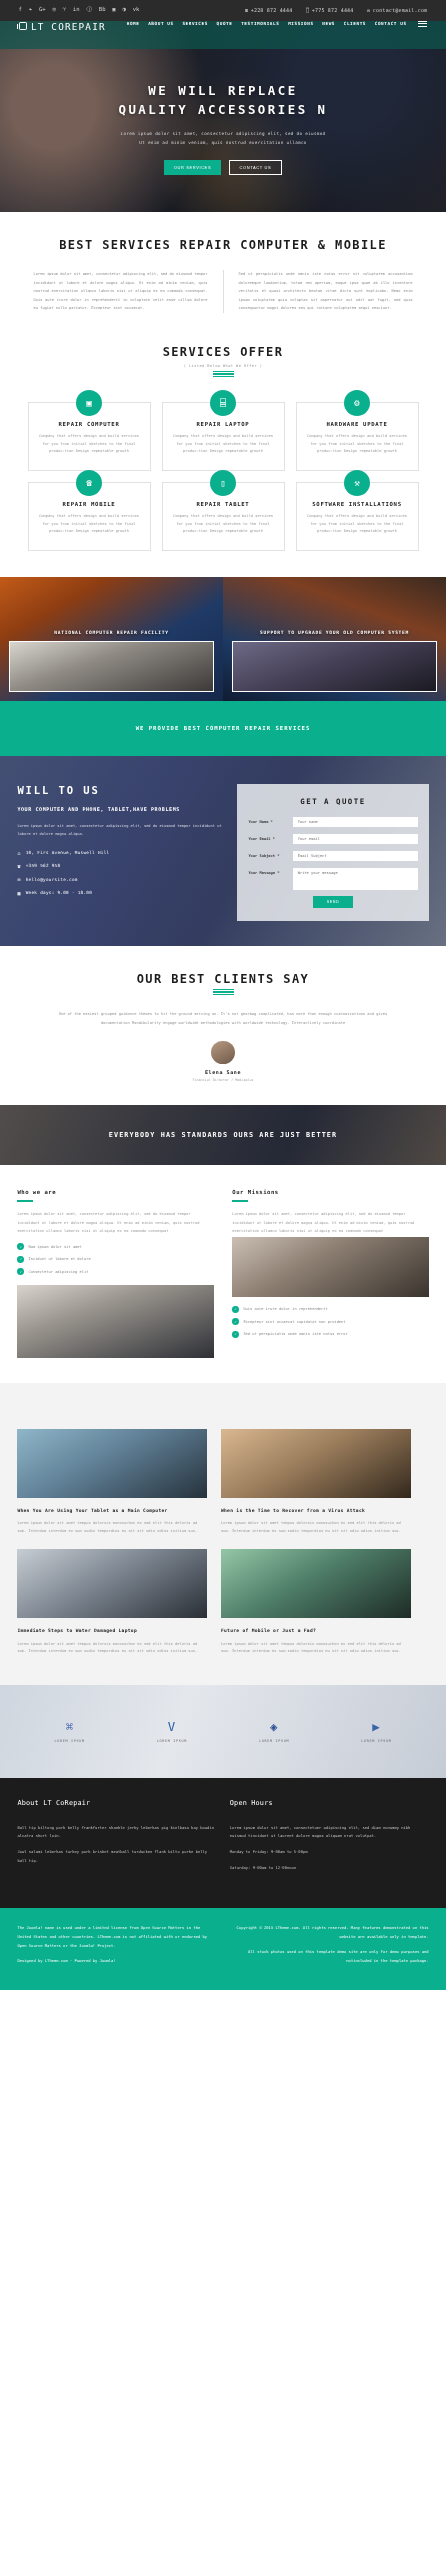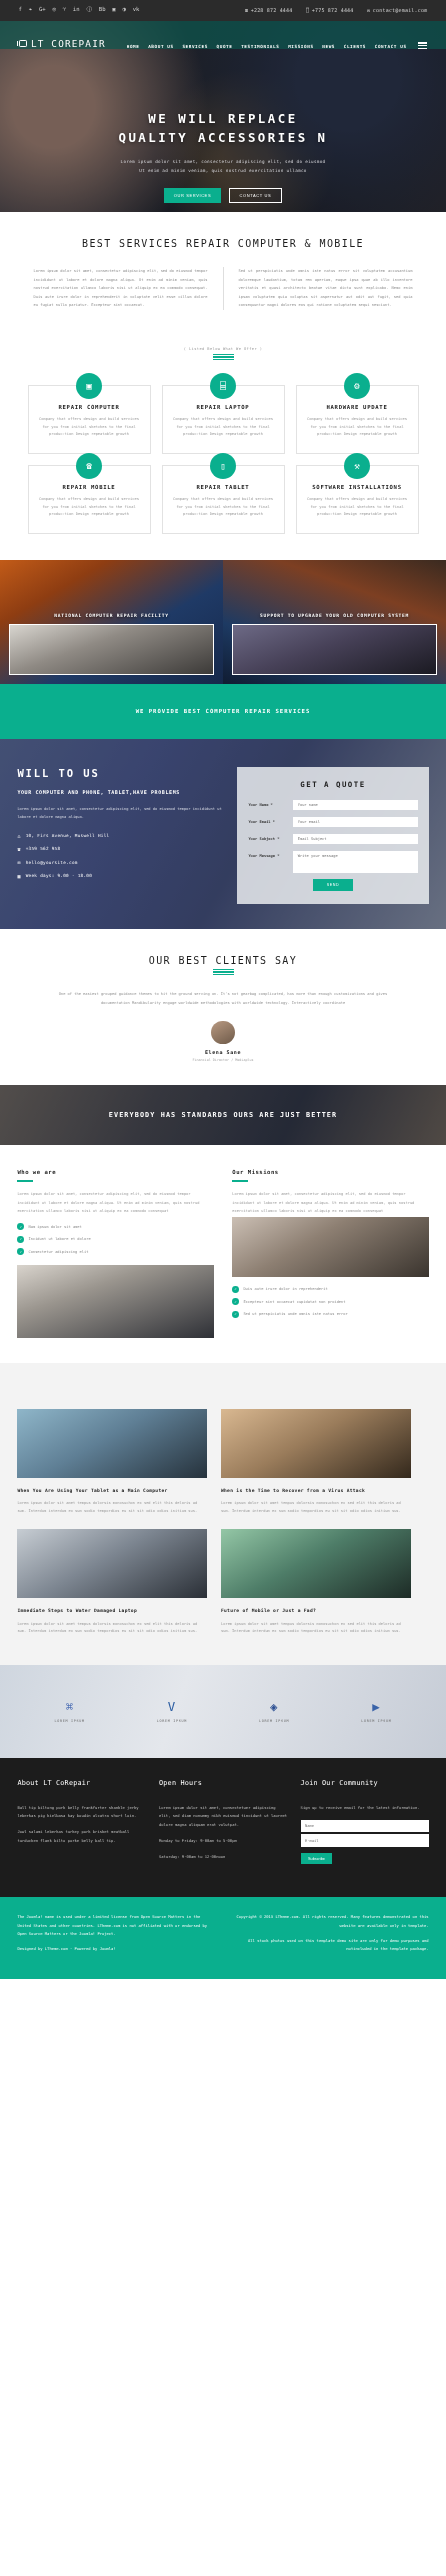--- a/index.html
+++ b/index.html
@@ -21,40 +21,40 @@
   
   .hero { position:relative; height:191px; overflow:hidden; }
   .hero-bg { position:absolute; inset:0;
     background:
       radial-gradient(circle at 12% 45%, #c79c86 0 10%, rgba(199,156,134,0) 38%),
       radial-gradient(circle at 78% 30%, #2a3550 0 14%, rgba(42,53,80,0) 45%),
       radial-gradient(circle at 55% 72%, #6a5436 0 8%, rgba(106,84,54,0) 32%),
       linear-gradient(120deg,#3c3f4a 0%,#23262f 40%,#15171d 70%,#2c2a30 100%);
   }
   .hero-bg:after { content:""; position:absolute; inset:0; background:rgba(20,22,28,.45); }
-  .navbar { position:relative; z-index:4; height:28.5px; display:flex; align-items:flex-end;
+  .navbar { position:relative; z-index:4; height:28.5px; display:flex; align-items:flex-start;
     padding:0 18.6px; background:rgba(13,86,77,.72); }
   .brand { display:flex; align-items:center; gap:3.7px; color:#fff; font-size:9.3px; letter-spacing:1.2px; }
   .brand .logo-ico { width:8.7px; height:7.4px; border:1.2px solid #fff; border-radius:1.2px; display:inline-block; position:relative; }
   .brand .logo-ico:after{content:"";position:absolute;left:-3.1px;top:0.6px;width:1.9px;height:5px;background:#fff;}
   .nav { display:flex; gap:8.7px; margin-left:21px; flex:1; }
   .nav a { color:#fff; font-size:4.3px; letter-spacing:0.6px; text-decoration:none; font-weight:bold; }
   .burger { display:flex; flex-direction:column; gap:1.5px; }
   .burger i { display:block; width:9.3px; height:1.2px; background:#fff; }
-  .hero-body { position:relative; z-index:3; text-align:center; padding-top:32px;margin-top:28px; }
+  .hero-body { position:relative; z-index:3; text-align:center; padding-top:32px; }
   .hero-body h1 { color:#fff; font-size:12.4px; letter-spacing:2.5px; line-height:1.55; font-weight:bold; text-shadow:0 1.2px 3.7px rgba(0,0,0,.5); }
   .hero-body p { color:#d8d8dd; font-size:4.3px; letter-spacing:0.3px; line-height:2.1; margin-top:10px; }
   .hero-btns { margin-top:12.4px; display:flex; gap:7.4px; justify-content:center; }
   .btn-g { background:#0aaf8e; color:#fff; font-size:4px; letter-spacing:0.6px; padding:4.3px 10px; border:0; }
   .btn-o { background:transparent; color:#fff; font-size:4px; letter-spacing:0.6px; padding:4.3px 10px; border:0.6px solid #fff; }
 
   
   .sec { padding:26px 0; }
   .sec-h { text-align:center; }
-  .sec-h h2 { font-size:10px; letter-spacing:1.4px; color:#1d1d1d; font-weight:normal; }
+  .sec-h h2 { font-size:12px; letter-spacing:1.4px; color:#1d1d1d; font-weight:bold; }
   .sec-h .sub { font-size:3.7px; color:#9b9b9b; letter-spacing:0.4px; margin-top:5.6px; }
   .sep { width:21px; height:1.2px; background:#0aaf8e; margin:5px auto 0; position:relative; }
   .sep:before,.sep:after{content:"";position:absolute;left:0;width:21px;height:1.2px;background:#0aaf8e;}
   .sep:before{top:-2.5px;} .sep:after{top:2.5px;}
 
   
   .two-col { display:flex; gap:0; margin-top:18.6px; }
   .two-col .c { flex:1; padding:0 15px; font-size:3.7px; line-height:2.3; color:#8d8d8d; text-align:justify; }
   .two-col .c:first-child { border-right:0.6px solid #dedede; }
 
@@ -241,20 +241,21 @@
     <h2>BEST SERVICES REPAIR COMPUTER &amp; MOBILE</h2>
   </div>
   <div class="w two-col">
     <div class="c">Lorem ipsum dolor sit amet, consectetur adipiscing elit, sed do eiusmod tempor incididunt ut labore et dolore magna aliqua. Ut enim ad minim veniam, quis nostrud exercitation ullamco laboris nisi ut aliquip ex ea commodo consequat. Duis aute irure dolor in reprehenderit in voluptate velit esse cillum dolore eu fugiat nulla pariatur. Excepteur sint occaecat.</div>
     <div class="c">Sed ut perspiciatis unde omnis iste natus error sit voluptatem accusantium doloremque laudantium, totam rem aperiam, eaque ipsa quae ab illo inventore veritatis et quasi architecto beatae vitae dicta sunt explicabo. Nemo enim ipsam voluptatem quia voluptas sit aspernatur aut odit aut fugit, sed quia consequuntur magni dolores eos qui ratione voluptatem sequi nesciunt.</div>
   </div>
 </div>
 
 <div class="sec" style="padding-top:6.2px;">
   <div class="sec-h">
+    <h2>SERVICES OFFER</h2>
     <div class="sub">( Listed Below What We Offer )</div>
     <div class="sep"></div>
   </div>
   <div class="w cards">
     <div class="card">
       <div class="cico">▣</div>
       <h3>REPAIR COMPUTER</h3>
       <p>Company that offers design and build services for you from initial sketches to the final produc-tion Design repeatable growth</p>
     </div>
     <div class="card">
@@ -459,27 +460,20 @@
     <h4>About LT CoRepair</h4>
     <p>Ball tip biltong pork belly frankfurter shankle jerky leberkas pig kielbasa kay boudin alcatra short loin.</p>
     <p>Jowl salami leberkas turkey pork brisket meatball turducken flank bilto porke belly ball tip.</p>
   </div>
   <div class="fcol">
     <h4>Open Hours</h4>
     <p>Lorem ipsum dolor sit amet, consectetuer adipiscing elit, sed diam nonummy nibh euismod tincidunt ut laoreet dolore magna aliquam erat volutpat.</p>
     <p>Monday to Friday: 9-00am to 5-00pm</p>
     <p>Saturday: 9-00am to 12-00noon</p>
   </div>
-  <div class="fcol">
-    <h4>Join Our Community</h4>
-    <p>Sign up to receive email for the latest information.</p>
-    <input type="text" placeholder="Name" style="">
-    <input type="text" placeholder="E-mail" style="">
-    <button class="subbtn">Subscribe</button>
-  </div>
 </div>
 
 <div class="copy">
   <div class="cc">
     <p>The Joomla! name is used under a limited license from Open Source Matters in the United States and other countries. LTheme.com is not affiliated with or endorsed by Open Source Matters or the Joomla! Project.</p>
     <p>Designed by LTheme.com - Powered by Joomla!</p>
   </div>
   <div class="cc">
     <p>Copyright © 2013 LTheme.com. All rights reserved. Many features demonstrated on this website are available only in template.</p>
     <p>All stock photos used on this template demo site are only for demo purposes and notincluded in the template package.</p>

